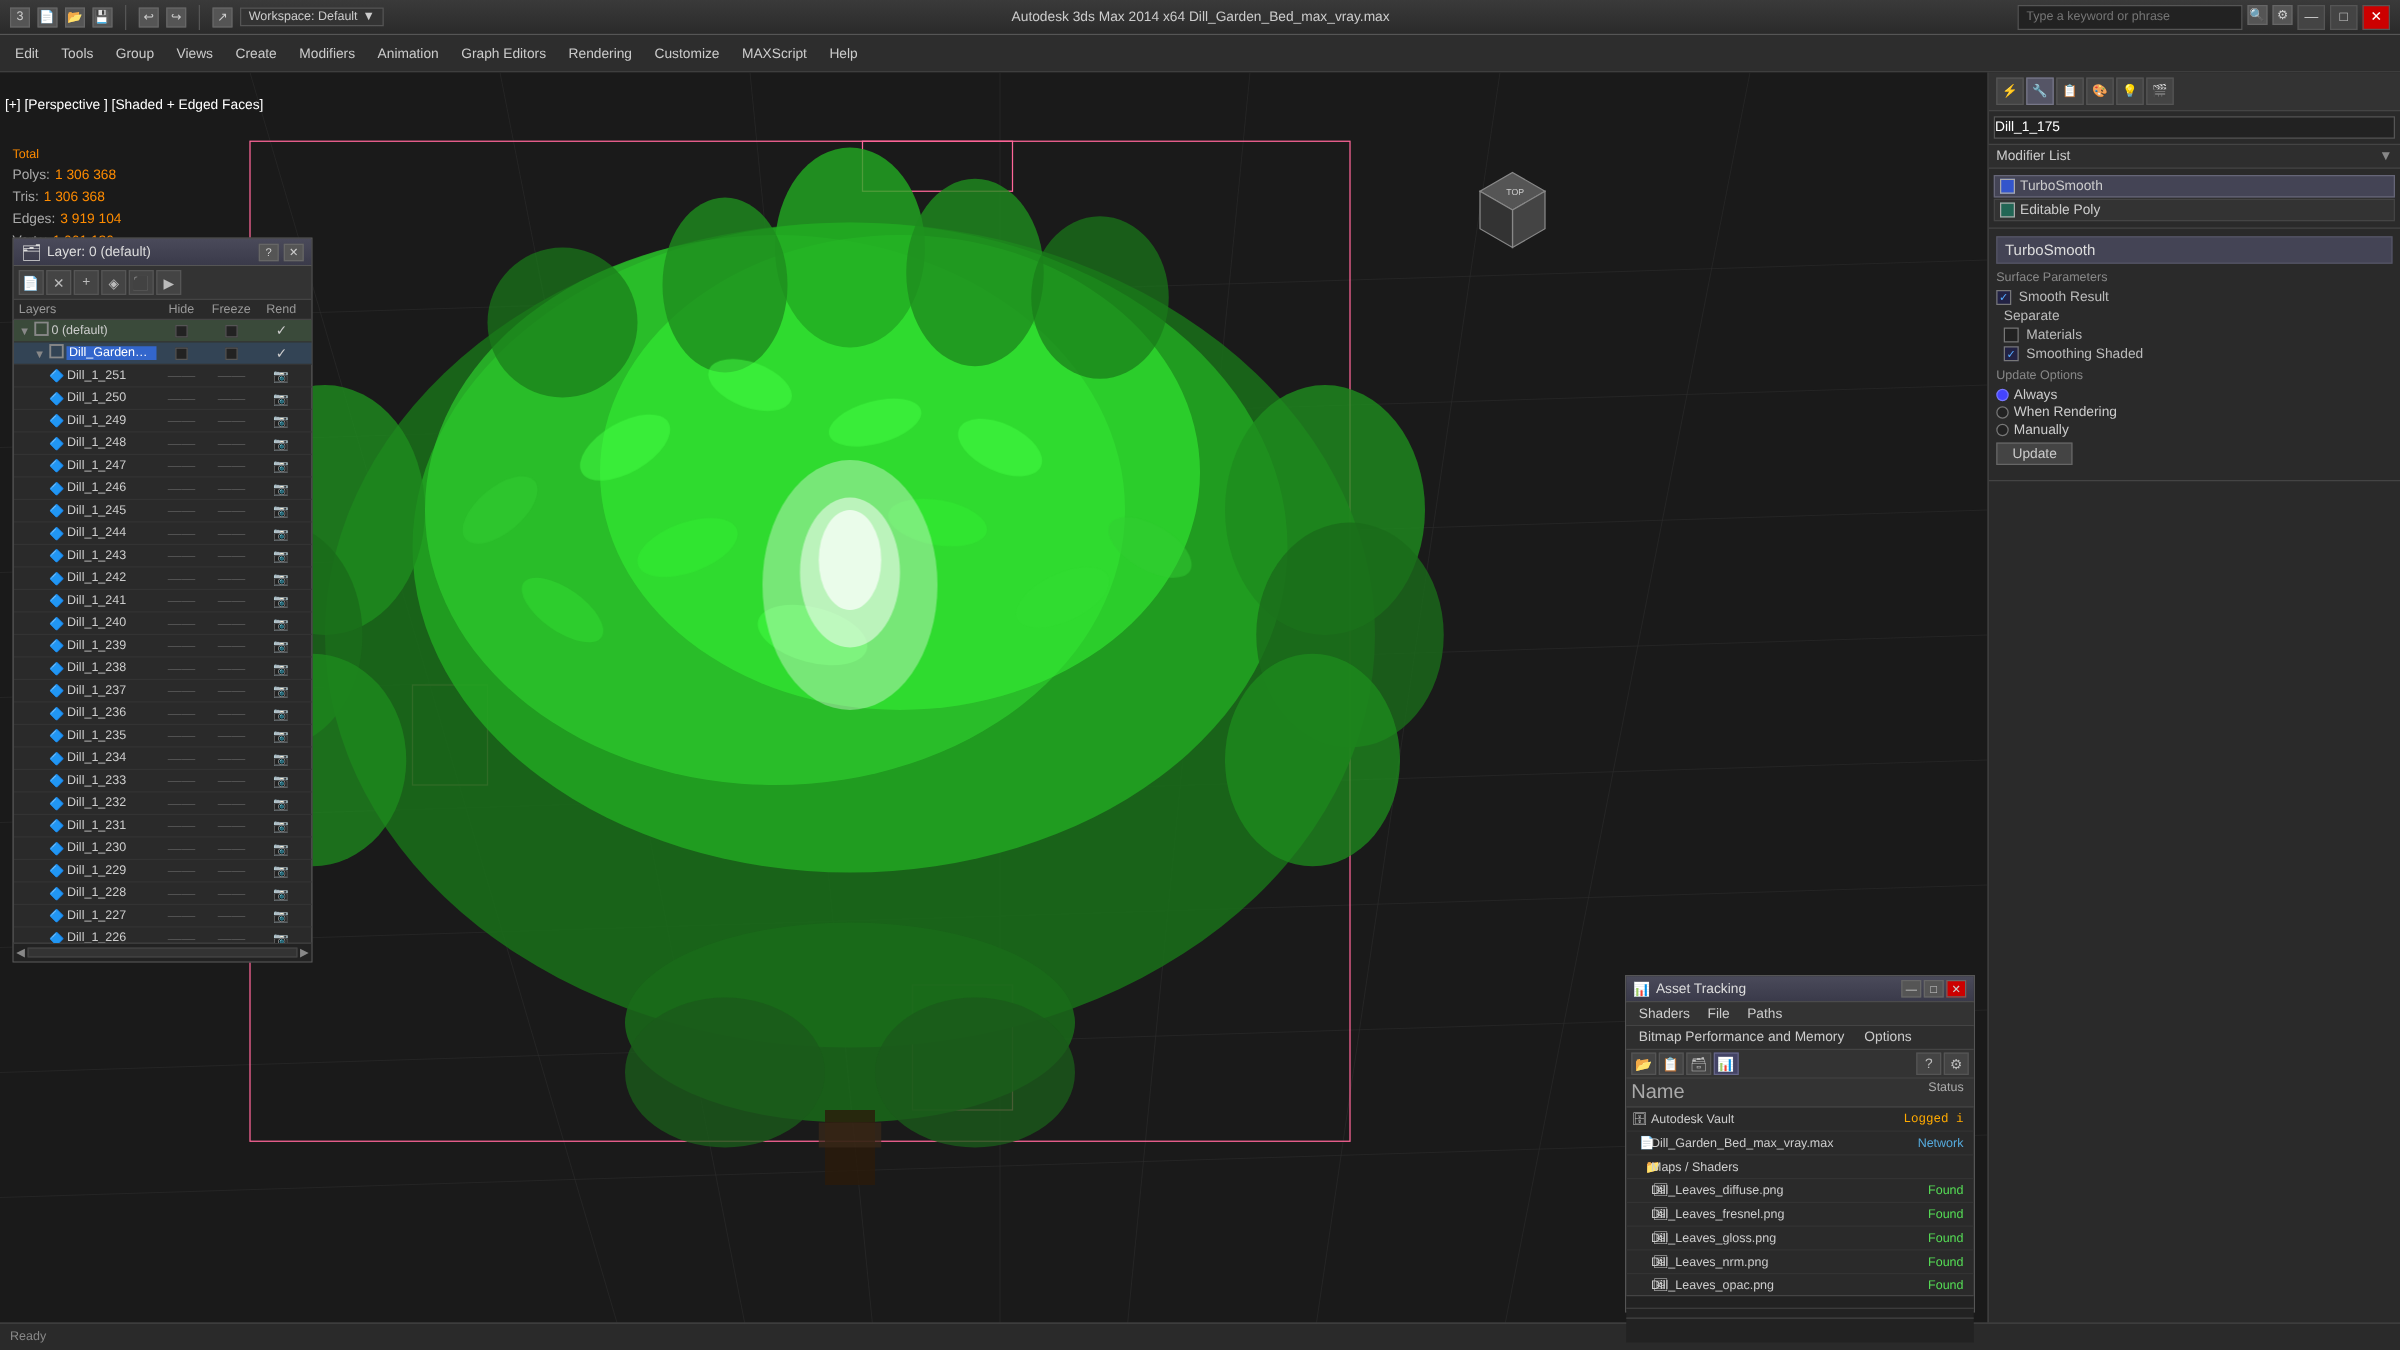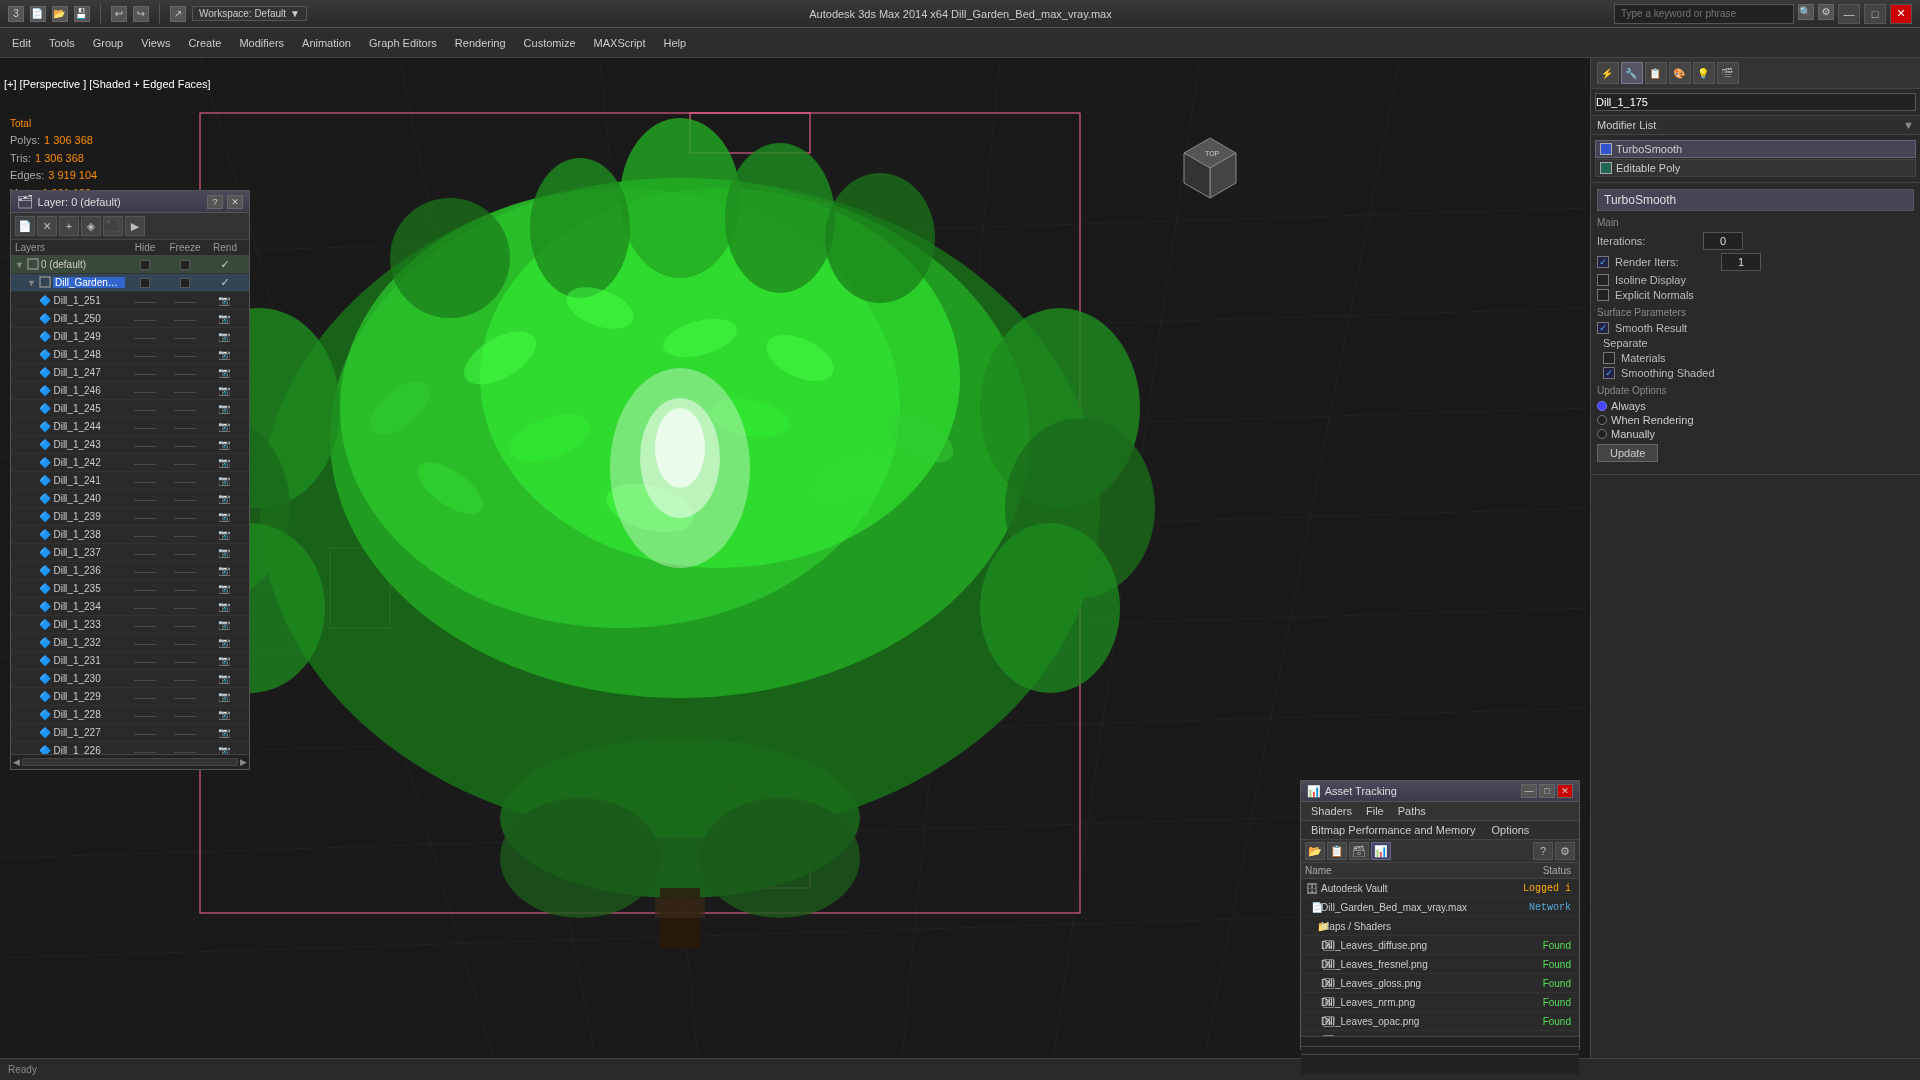--- a/index.html
+++ b/index.html
@@ -248,29 +248,29 @@
       gap: 2px;
       border-bottom: 1px solid #444;
     }
     .at-tool { width: 20px; height: 18px; background: #444; border: 1px solid #555; font-size: 11px; color: #bbb; display: flex; align-items: center; justify-content: center; cursor: pointer; }
     .at-tool.active { background: #446; border-color: #668; }
     #at-table { flex: 1; overflow-y: auto; }
     #at-table::-webkit-scrollbar { width: 6px; }
     #at-table::-webkit-scrollbar-track { background: #222; }
     #at-table::-webkit-scrollbar-thumb { background: #555; }
     .at-header { display: flex; background: #333; padding: 2px 4px; border-bottom: 1px solid #444; }
-    .at-col-name { flex: 1; font-size: 10px; color: #aaa; }
+    .at-col-name { flex: 1; font-size: 16px; color: #aaa; }
     .at-col-status { width: 70px; font-size: 10px; color: #aaa; text-align: right; padding-right: 4px; }
     .at-row { display: flex; align-items: center; padding: 2px 4px; border-bottom: 1px solid #333; min-height: 18px; }
     .at-file-icon { width: 14px; height: 14px; margin-right: 2px; display: flex; align-items: center; justify-content: center; font-size: 10px; }
     .at-name { flex: 1; font-size: 10px; color: #ccc; overflow: hidden; text-overflow: ellipsis; white-space: nowrap; }
     .at-status { width: 70px; font-size: 10px; color: #aaa; text-align: right; padding-right: 4px; }
     .at-status.found { color: #5d5; }
     .at-status.logged { color: #fa0; font-family: Liberation Mono, monospace; }
-    .at-status.network { color: #5ad; font-family: Liberation Mono, monospace; }
+    .at-status.network { color: #5ad; }
     #at-scrollbar { height: 10px; background: #222; border-top: 1px solid #444; position: relative; }
     #at-hscroll { height: 8px; background: #222; border-top: 1px solid #444; }
     #at-footer { background: #222; border-top: 1px solid #444; height: 20px; }
 
     
     #nav-cube {
       position: absolute;
       top: 70px;
       right: 340px;
       width: 80px;
@@ -953,40 +953,20 @@
     </div>
     <div class="modifier-entry">
       <div class="mod-color-box teal"></div>
       <span>Editable Poly</span>
     </div>
   </div>
 
   <div id="turbosmooth-panel">
     <div class="ts-title">TurboSmooth</div>
 
-    <div class="ts-section">
-      <div class="ts-section-title">Main</div>
-      <div class="ts-row">
-        <span class="ts-label">Iterations:</span>
-        <input class="ts-input" type="text" value="0" style="">
-      </div>
-      <div class="ts-row">
-        <div class="ts-checkbox checked"></div>
-        <span class="ts-label">Render Iters:</span>
-        <input class="ts-input" type="text" value="1" style="">
-      </div>
-      <div class="ts-row">
-        <div class="ts-checkbox"></div>
-        <span class="ts-label">Isoline Display</span>
-      </div>
-      <div class="ts-row">
-        <div class="ts-checkbox"></div>
-        <span class="ts-label">Explicit Normals</span>
-      </div>
-    </div>
 
     <div class="ts-section">
       <div class="ts-section-title">Surface Parameters</div>
       <div class="ts-row">
         <div class="ts-checkbox checked"></div>
         <span class="ts-label">Smooth Result</span>
       </div>
       <div style="padding-left:6px;">
         <div style="color:#bbb;font-size:11px;margin-bottom:2px;">Separate</div>
         <div class="ts-row">

